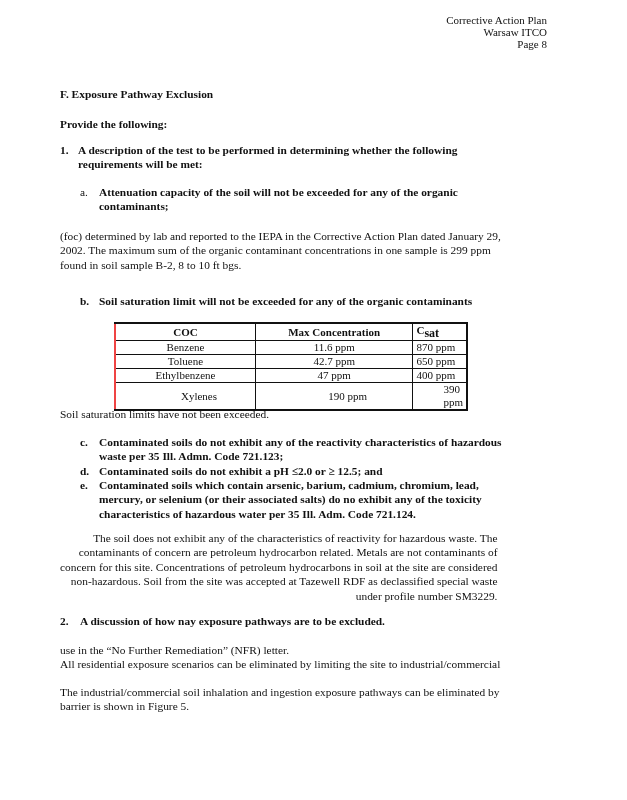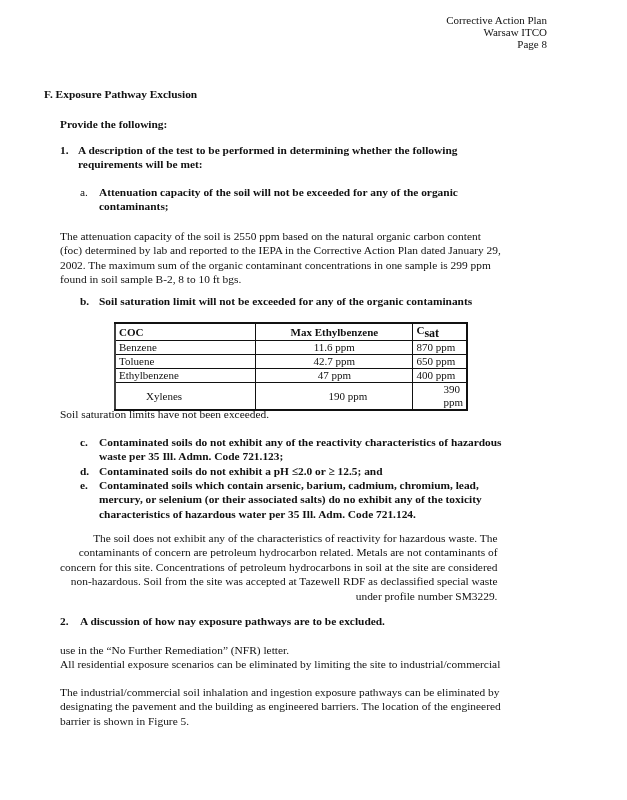--- a/index.html
+++ b/index.html
@@ -8,71 +8,70 @@
   .hdr { position:absolute; right:80px; top:14px; text-align:right; font-size:11px; line-height:12px; }
   .abs { position:absolute; }
   .bold { font-weight:bold; }
   .p { font-size:11.4px; line-height:14.4px; }
   .h { font-size:11.4px; font-weight:bold; line-height:14.4px; }
   .item { display:flex; }
   .item .num { flex:0 0 auto; }
   table.coc { border-collapse:collapse; font-size:11px; position:absolute; left:114px; top:322px; width:354px; }
   table.coc td { border:1px solid #111; padding:0 3px; height:13px; line-height:13px; }
   table.coc tr:first-child td { border-top:2px solid #111; }
-  table.coc td:first-child { border-left:2px solid #404040; width:120px; }
+  table.coc td:first-child { border-left:2px solid #ef4444; width:120px;text-align:center; }
   table.coc td:nth-child(2) { width:140px; text-align:center; }
   table.coc td:last-child { border-right:2px solid #111; }
   table.coc tr:last-child td { border-bottom:2px solid #111;padding-left:30px; }
   sub { font-size:12px; }
 </style>
 </head>
 <body>
 
 <div class="hdr">
   <div>Corrective Action Plan</div>
   <div>Warsaw ITCO</div>
   <div>Page 8</div>
 </div>
 
-<div class="abs h" style="left:44px; top:87px;">F.   Exposure Pathway Exclusion</div>
+<div class="abs h" style="left:60px; top:87px;">F.   Exposure Pathway Exclusion</div>
 <div class="abs h" style="left:60px; top:117px;">Provide the following:</div>
 
 <div class="abs h item" style="left:60px; top:143px;">
   <span class="num" style="width:18px;">1.</span>
   <span>
     <div>A description of the test to be performed in determining whether the following</div>
     <div>requirements will be met:</div>
   </span>
 </div>
 
 <div class="abs h item" style="left:80px; top:185px;">
   <span class="num" style="width:19px; font-weight:normal;">a.</span>
   <span>
     <div>Attenuation capacity of the soil will not be exceeded for any of the organic</div>
     <div>contaminants;</div>
   </span>
 </div>
 
 <div class="abs p" style="left:60px; top:229px;">
-  <div>The attenuation capacity of the soil is 2550 ppm based on the natural organic carbon content</div>
   <div>(foc) determined by lab and reported to the IEPA in the Corrective Action Plan dated January 29,</div>
   <div>2002.  The maximum sum of the organic contaminant concentrations in one sample is 299 ppm</div>
   <div>found in soil sample B-2, 8 to 10 ft bgs.</div>
 </div>
 
 <div class="abs h item" style="left:80px; top:294px;">
   <span class="num" style="width:19px;">b.</span>
   <span>Soil saturation limit will not be exceeded for any of the organic contaminants</span>
 </div>
 
 <table class="coc">
   <tbody>
       <tr>
     <td class="bold">COC</td>
-    <td class="bold">Max Ethylbenzene</td>
+    <td class="bold">Max Concentration</td>
     <td class="bold"><span>C</span><sub>sat</sub></td>
   </tr>
   <tr>
     <td>Benzene</td>
     <td>11.6 ppm</td>
     <td>870 ppm</td>
   </tr>
   <tr>
     <td>Toluene</td>
     <td>42.7 ppm</td>
@@ -126,15 +125,14 @@
   <span>A discussion of how nay exposure pathways are to be excluded.</span>
 </div>
 
 <div class="abs p" style="left:60px; top:643px;">
   <div>use in the “No Further Remediation” (NFR) letter.</div>
   <div>All residential exposure scenarios can be eliminated by limiting the site to industrial/commercial</div>
 </div>
 
 <div class="abs p" style="left:60px; top:685px;">
   <div>The industrial/commercial soil inhalation and ingestion exposure pathways can be eliminated by</div>
-  <div>designating the pavement and the building as engineered barriers.  The location of the engineered</div>
   <div>barrier is shown in Figure 5.</div>
 </div>
 
 </body></html>

